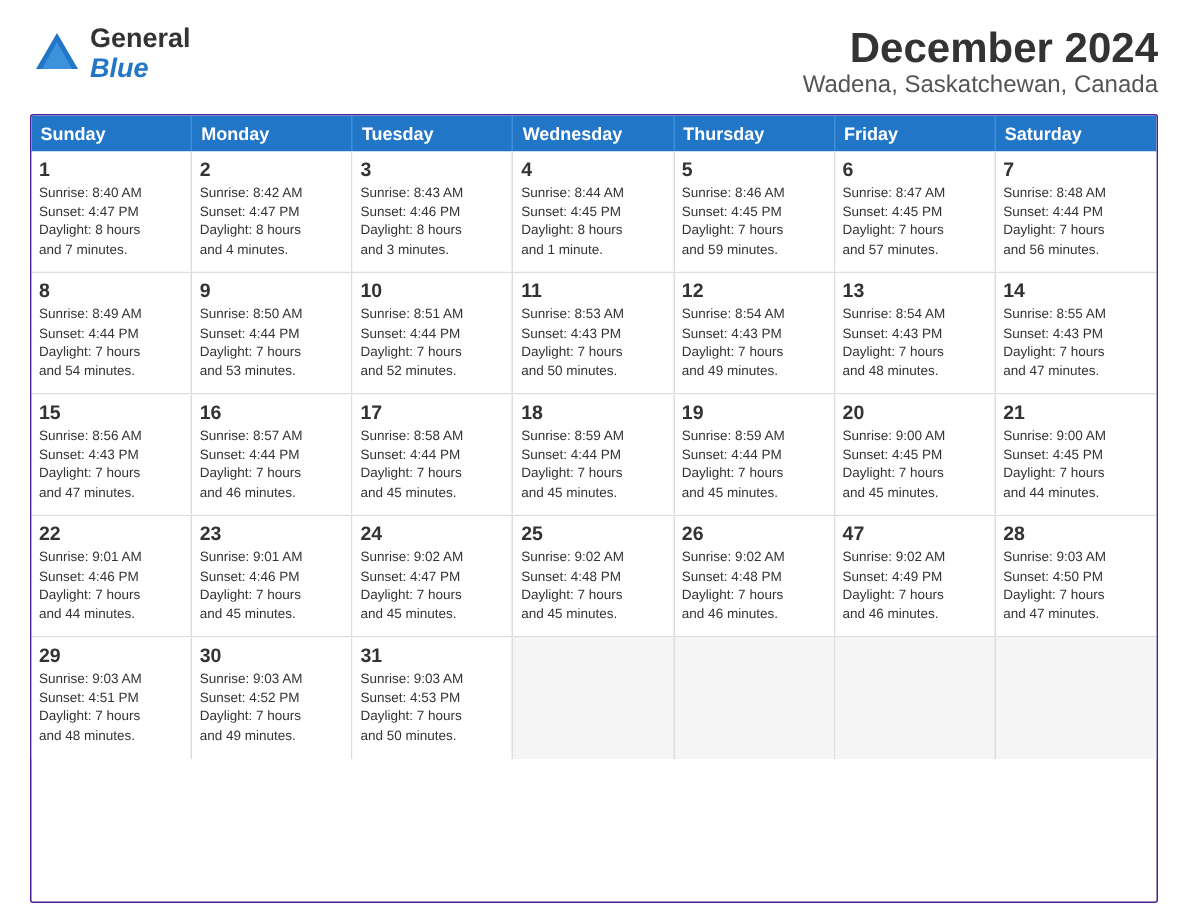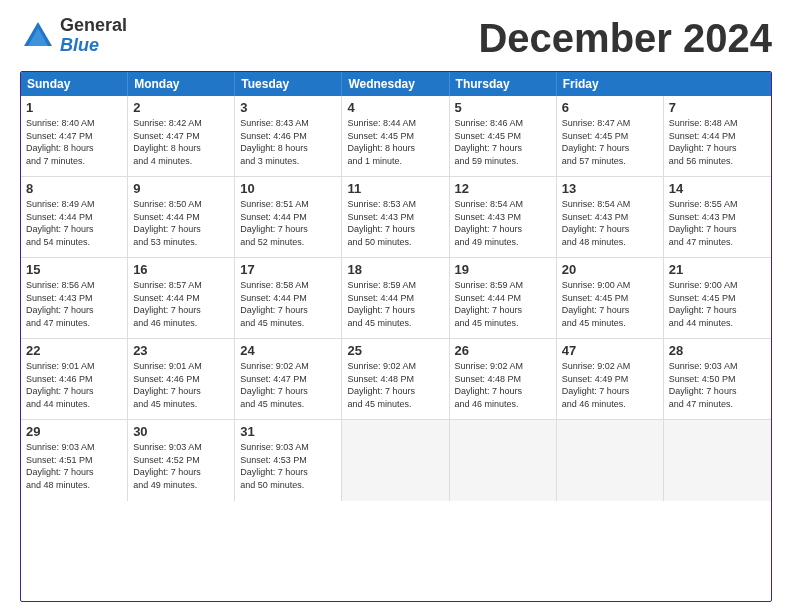--- a/index.html
+++ b/index.html
@@ -45,21 +45,21 @@
     }
     .logo-icon {
       width: 36px;
       height: 36px;
       margin-right: 4px;
     }
     .title-block {
       text-align: right;
     }
     .main-title {
-      font-size: 40px;
+      font-size: 28px;
       font-weight: bold;
       color: #333;
       text-align: right;
     }
     .subtitle {
       font-size: 16px;
       color: #555;
     }
     .calendar {
       flex: 1;
@@ -124,31 +124,33 @@
         <polygon points="18,4 32,28 4,28" fill="#2176c7"></polygon>
         <polygon points="18,10 28,28 8,28" fill="#5aaff0" opacity="0.5"></polygon>
       </svg>
       <div class="logo-text">
         <span class="logo-general">General</span>
         <span class="logo-blue">Blue</span>
       </div>
     </div>
     <div class="title-block">
       <div class="main-title">December 2024</div>
+      <div class="subtitle">Wadena, Saskatchewan, Canada</div>
     </div>
   </div>
 
   <div class="calendar">
     <div class="cal-header" id="cal-header">
         <div class="cal-header-cell">Sunday</div>
         <div class="cal-header-cell">Monday</div>
         <div class="cal-header-cell">Tuesday</div>
         <div class="cal-header-cell">Wednesday</div>
         <div class="cal-header-cell">Thursday</div>
         <div class="cal-header-cell">Friday</div>
+        <div class="cal-header-cell">Saturday</div>
       </div>
     <div class="cal-body" id="cal-body">
         <div class="cal-week">
           <div class="cal-cell">
             <span class="day-num">1</span>
             <div class="cell-text">Sunrise: 8:40 AM<br>Sunset: 4:47 PM<br>Daylight: 8 hours<br>and 7 minutes.</div>
           </div>
           <div class="cal-cell">
             <span class="day-num">2</span>
             <div class="cell-text">Sunrise: 8:42 AM<br>Sunset: 4:47 PM<br>Daylight: 8 hours<br>and 4 minutes.</div>

